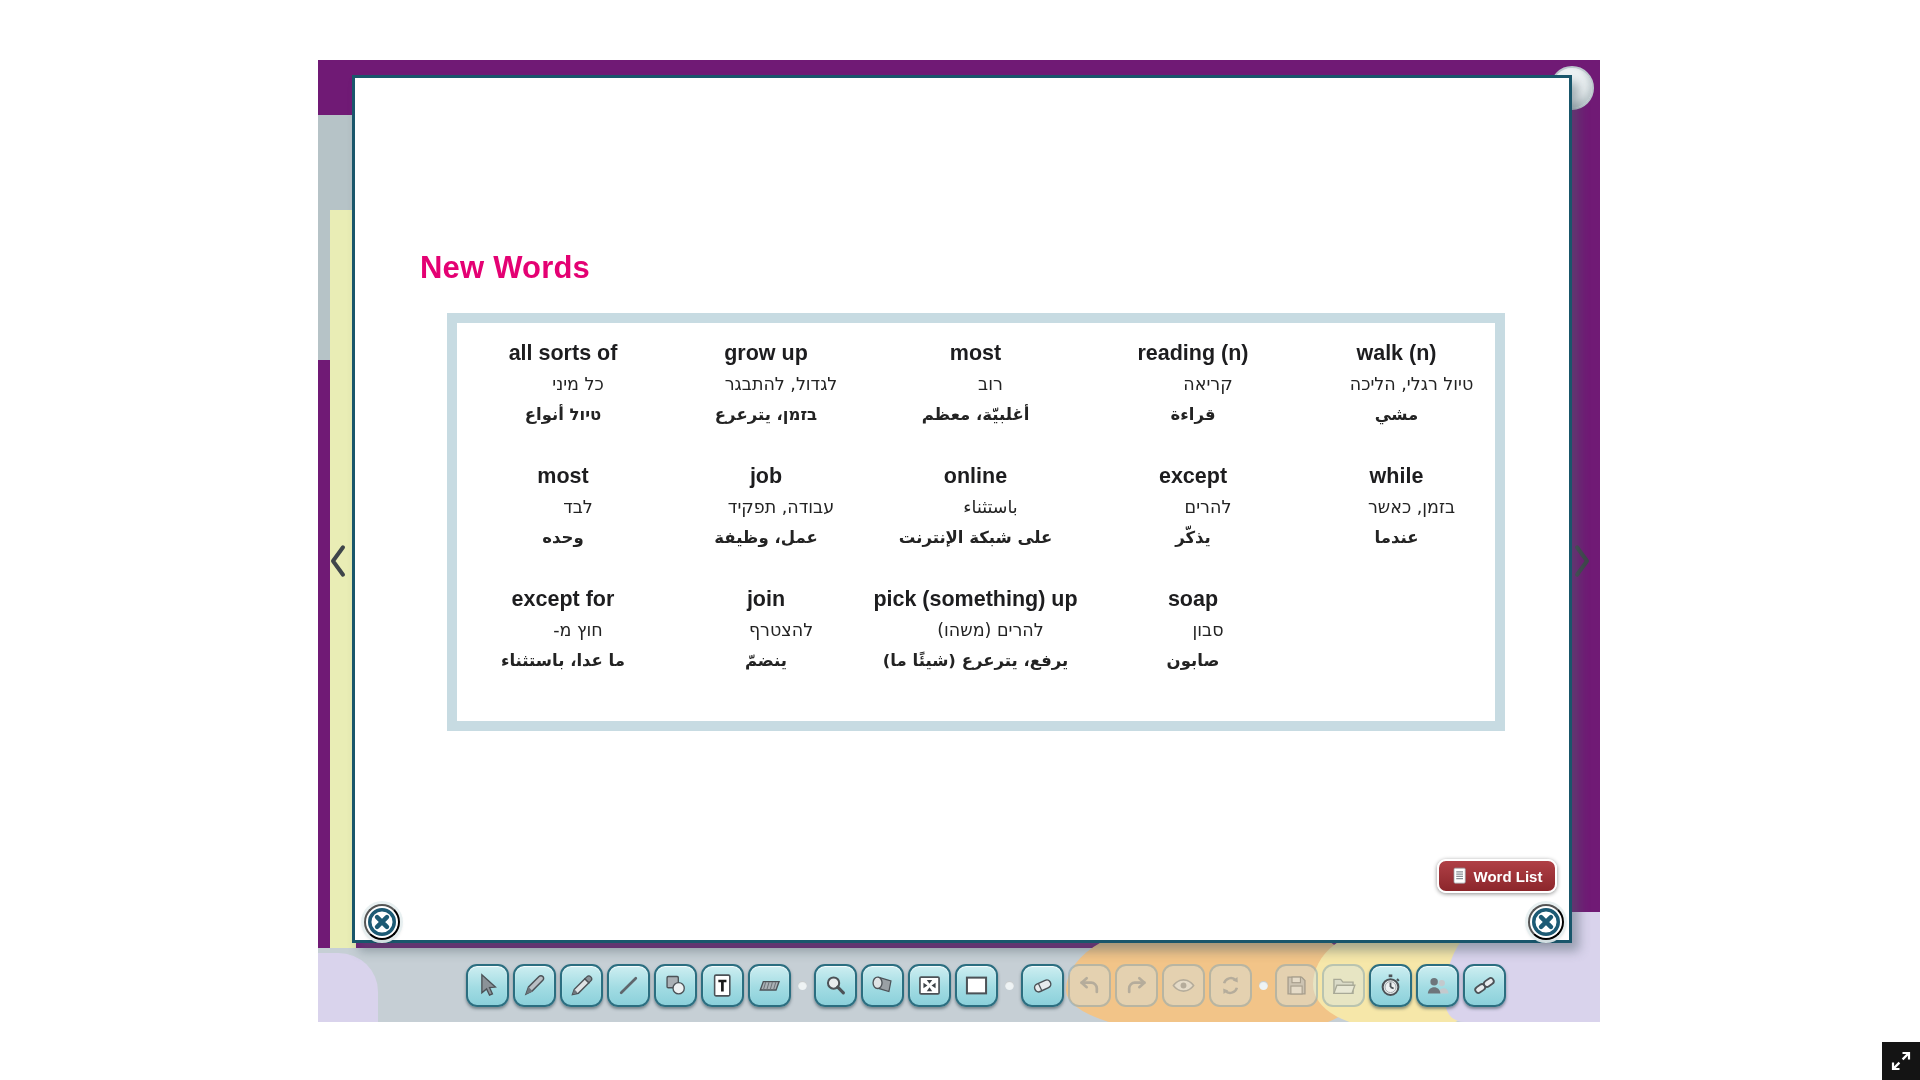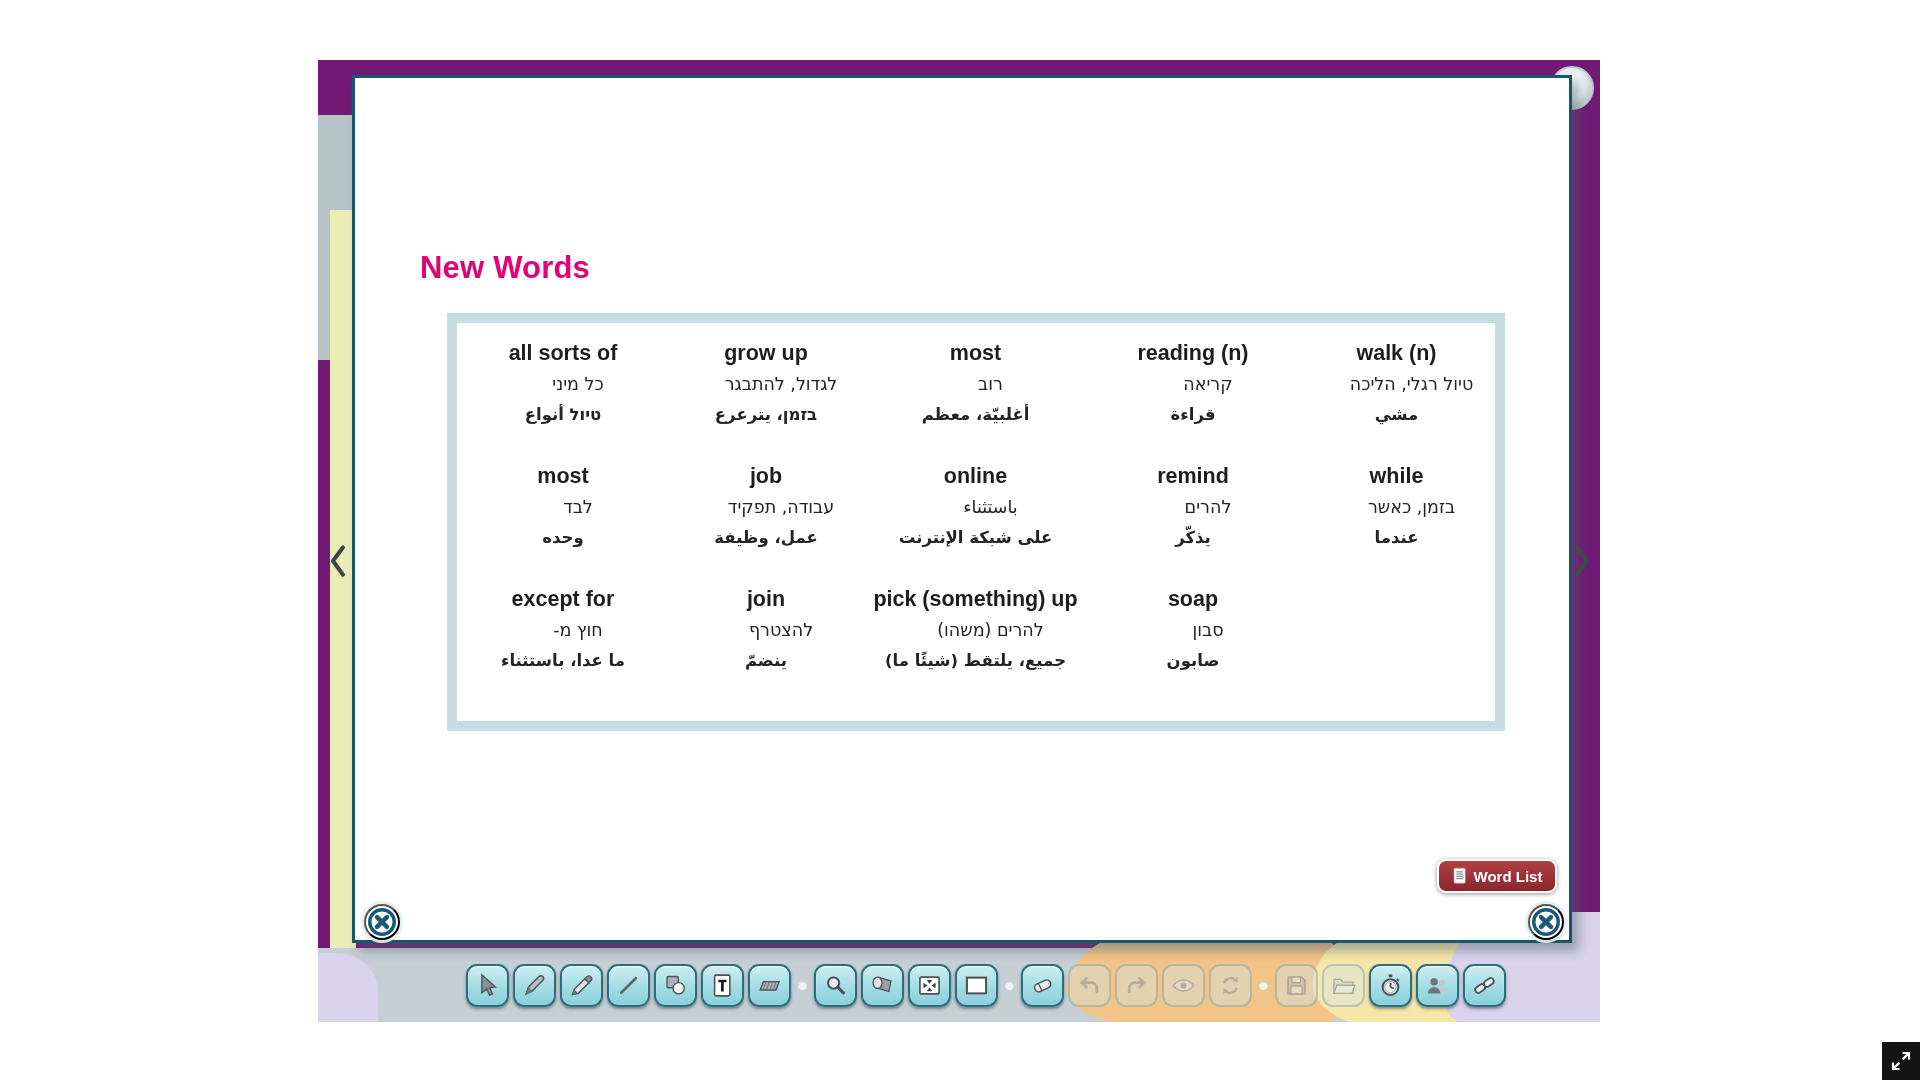--- a/index.html
+++ b/index.html
@@ -151,21 +151,21 @@
             <div class="en">job</div>
             <div class="he" dir="rtl">עבודה, תפקיד</div>
             <div class="ar" dir="rtl">عمل، وظيفة</div>
           </div>
           <div class="cell">
             <div class="en">online</div>
             <div class="he" dir="rtl">باستثناء</div>
             <div class="ar" dir="rtl">على شبكة الإنترنت</div>
           </div>
           <div class="cell">
-            <div class="en">remind</div>
+            <div class="en">except</div>
             <div class="he" dir="rtl">להרים</div>
             <div class="ar" dir="rtl">يذكّر</div>
           </div>
           <div class="cell">
             <div class="en">while</div>
             <div class="he" dir="rtl">בזמן, כאשר</div>
             <div class="ar" dir="rtl">عندما</div>
           </div>
           <div class="cell">
             <div class="en">except for</div>
@@ -173,21 +173,21 @@
             <div class="ar" dir="rtl">ما عدا، باستثناء</div>
           </div>
           <div class="cell">
             <div class="en">join</div>
             <div class="he" dir="rtl">להצטרף</div>
             <div class="ar" dir="rtl">ينضمّ</div>
           </div>
           <div class="cell">
             <div class="en">pick (something) up</div>
             <div class="he" dir="rtl">להרים (משהו)</div>
-            <div class="ar" dir="rtl">جميع، يلتقط (شيئًا ما)</div>
+            <div class="ar" dir="rtl">يرفع، يترعرع (شيئًا ما)</div>
           </div>
           <div class="cell">
             <div class="en">soap</div>
             <div class="he" dir="rtl">סבון</div>
             <div class="ar" dir="rtl">صابون</div>
           </div>
           <div class="cell"></div>
         </div>
       </div>
 

